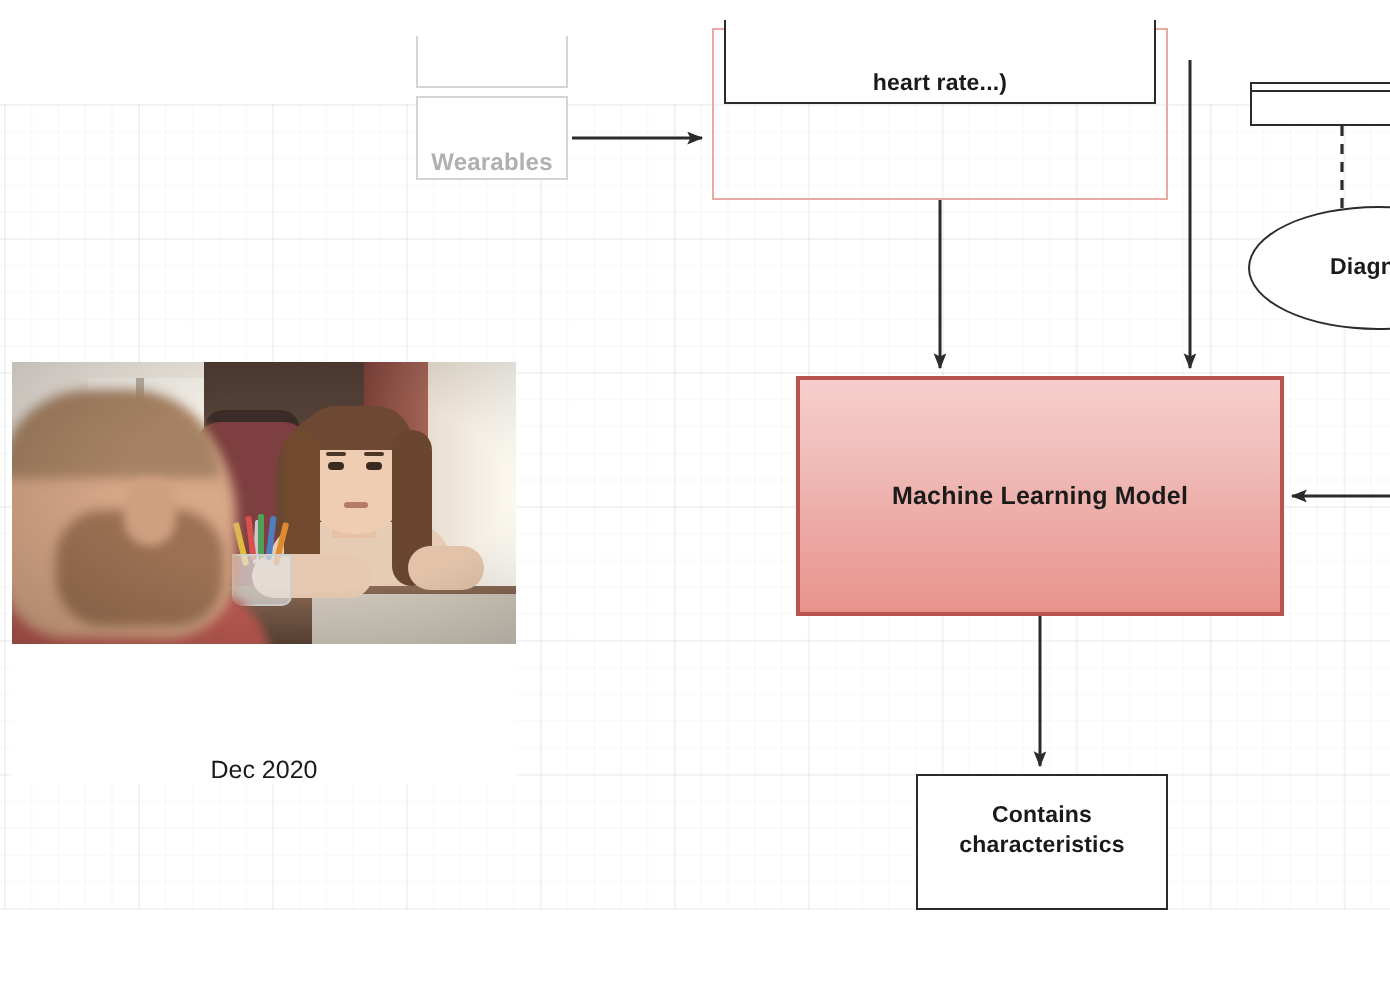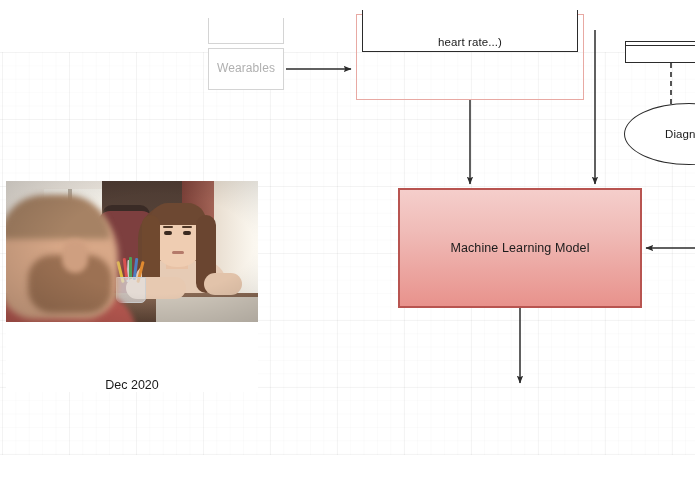--- a/index.html
+++ b/index.html
@@ -45,33 +45,35 @@
     align-items: center;
     justify-content: center;
     text-align: center;
     background: #ffffff;
   }
   .node-label {
     font-size: 11.5px;
     color: #1a1a1a;
     line-height: 1.28;
     letter-spacing: 0.1px;
+    font-weight: bold;
   }
 
   
   #node-wearables-above {
     left: 208px; top: 18px;
     width: 76px; height: 26px;
     border: 1.2px solid #d4d4d4;
     border-top: none;
   }
   #node-wearables {
     left: 208px; top: 48px;
     width: 76px; height: 42px;
     border: 1.2px solid #d4d4d4;
+    align-items: flex-end;
   }
   #node-wearables .node-label { color: #b0b0b0; font-size: 12px; }
 
   #node-sensor-container {
     left: 356px; top: 14px;
     width: 228px; height: 86px;
     border: 1.6px solid #e8a9a3;
     background: transparent;
   }
   #node-sensor-inner {
@@ -260,20 +262,26 @@
   <div class="node" id="node-sensor-container"></div>
 
   <div class="node" id="node-sensor-inner">
     <span class="node-label">heart rate...)</span>
   </div>
 
   <div class="node" id="node-ml">
     <span class="node-label">Machine Learning Model</span>
   </div>
 
+  <div class="node" id="node-contains">
+    <span class="node-label">
+      <span>Contains</span><br>
+      <span>characteristics</span>
+    </span>
+  </div>
 
   <div id="node-topright-cap"></div>
   <div class="node" id="node-topright-box">
     <span class="node-label"></span>
   </div>
 
   <div class="node" id="node-diagnosis">
     <span class="node-label">Diagn</span>
   </div>
 

